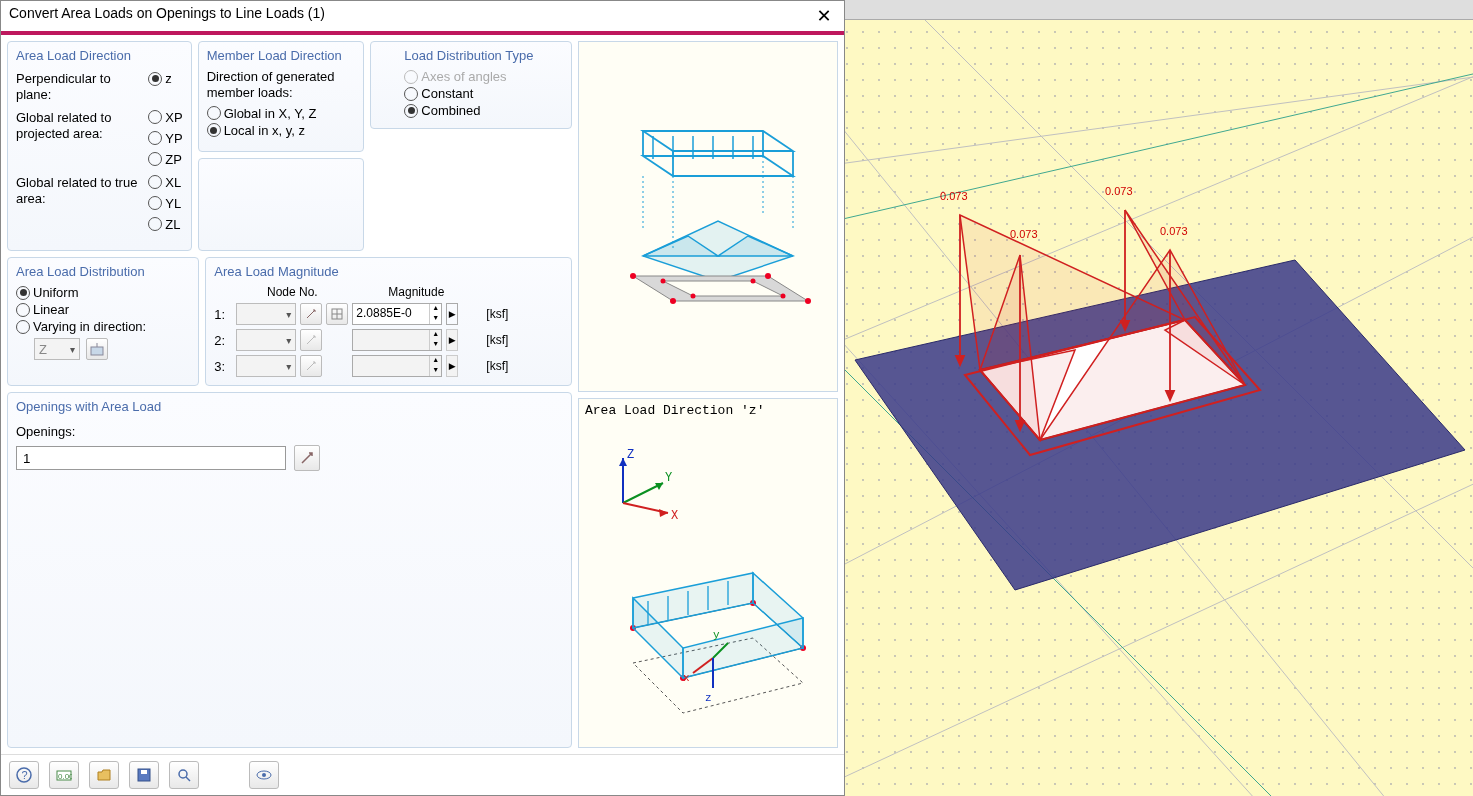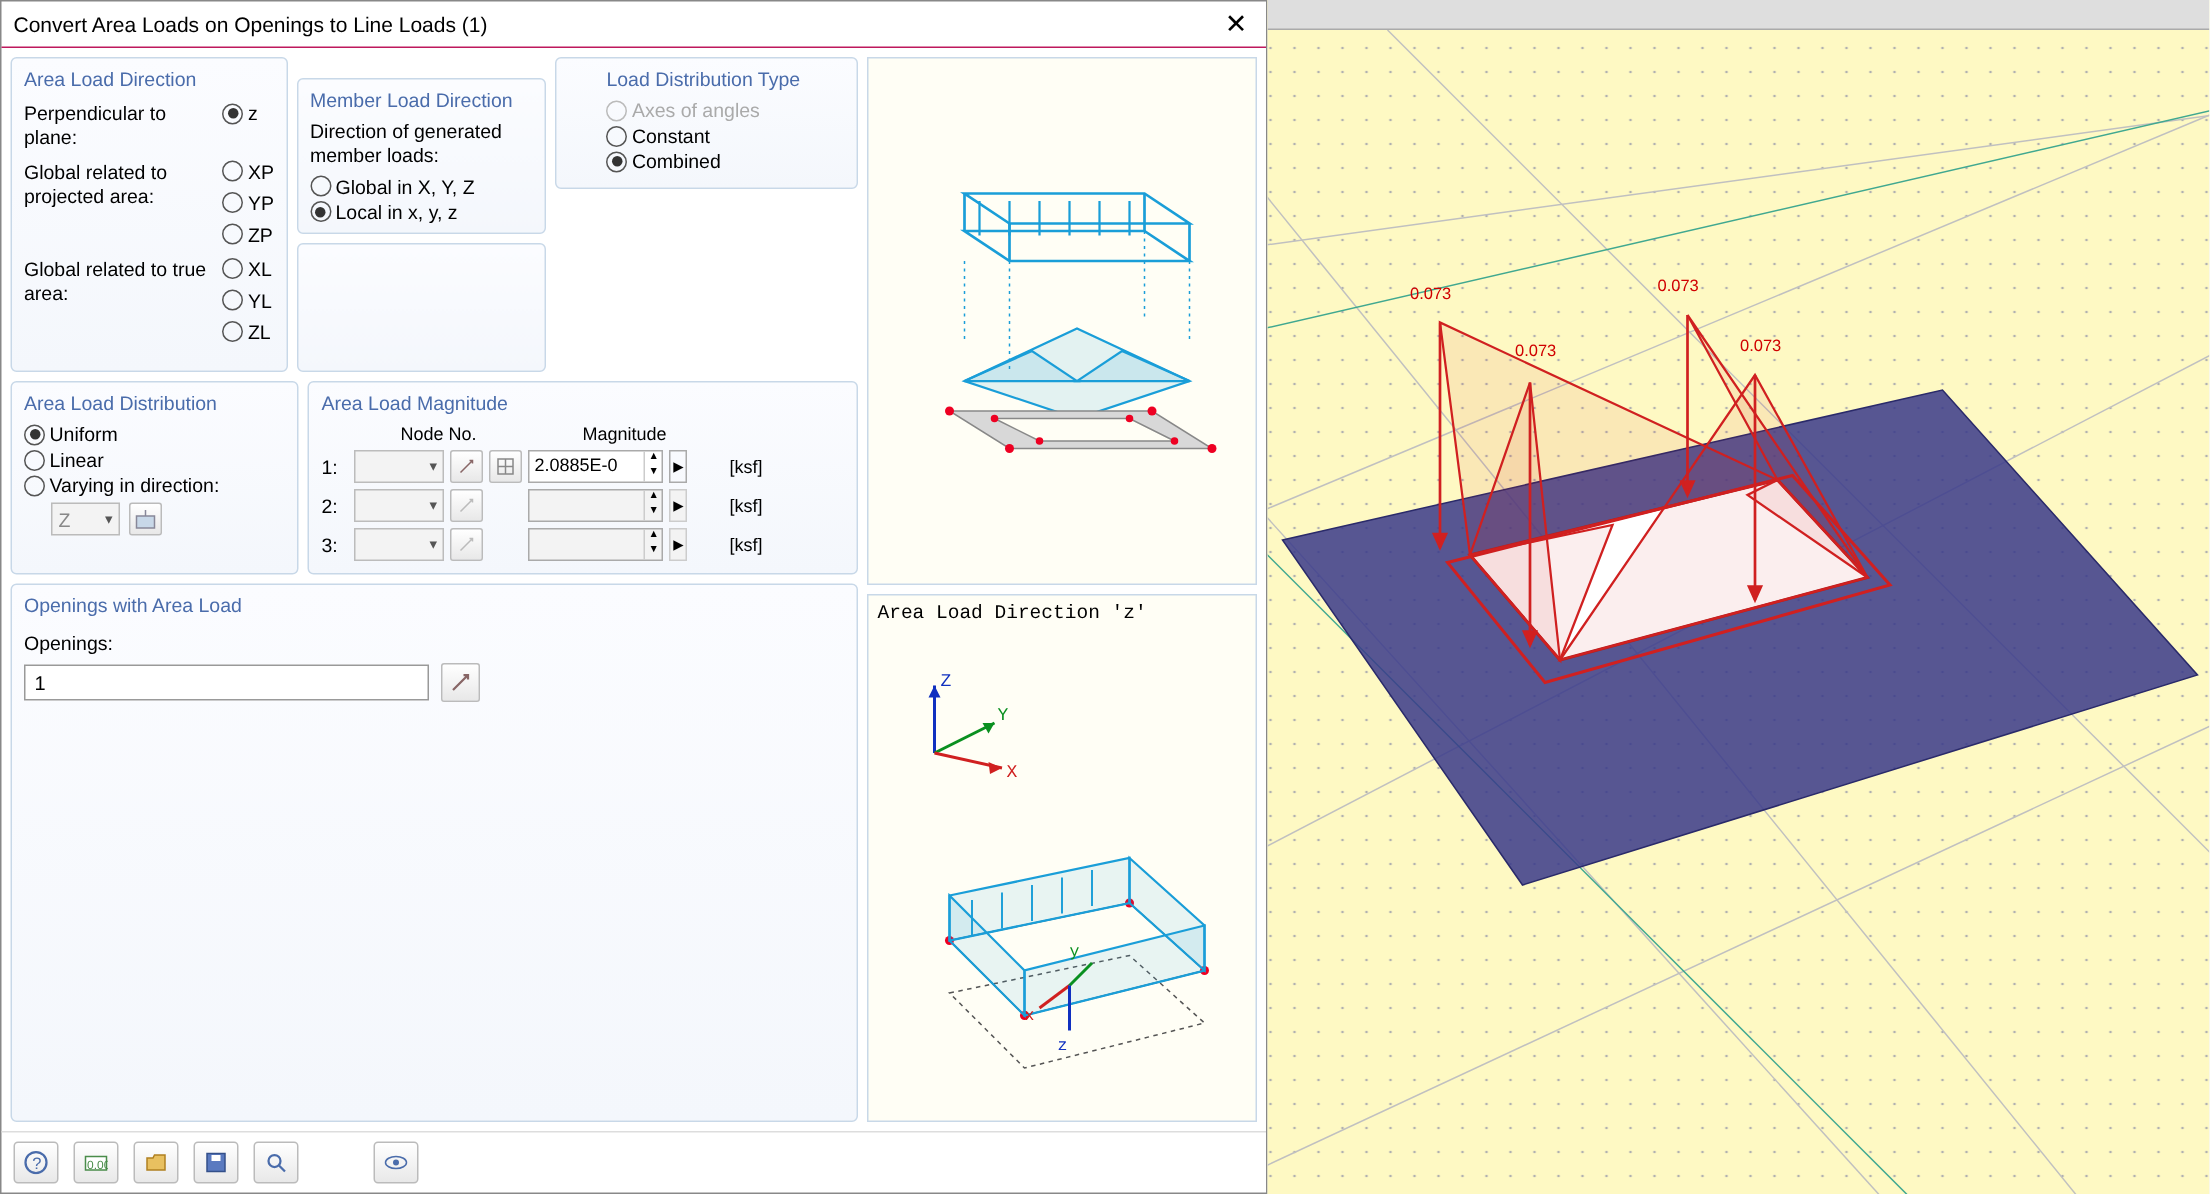--- a/index.html
+++ b/index.html
@@ -18,25 +18,24 @@
     left: 0; top: 0;
     width: 845px;
     height: 796px;
     background: #fff;
     border: 1px solid #888;
     display: flex;
     flex-direction: column;
   }
   .titlebar {
     display: flex;
-    align-items: center;
     justify-content: space-between;
     padding: 4px 8px;
     font-size: 14px;
-    border-bottom: 1px solid #be185d;
+    border-bottom: 4px solid #be185d;
   }
   .titlebar-title { font-weight: 400; }
   .close-btn {
     font-size: 18px;
     cursor: pointer;
     width: 24px;
     text-align: center;
   }
   .content {
     flex: 1;
@@ -338,21 +337,21 @@
                   <span>YL</span>
                 </div>
               <div class="radio-row">
                   <span class="radio"></span>
                   <span>ZL</span>
                 </div>
             </div>
           </div>
         </div>
 
-        <div style="flex:1.05; display:flex; flex-direction:column; gap:6px;margin-top:14px;">
+        <div style="flex:1.05; display:flex; flex-direction:column; gap:6px;">
           <div class="group ml-direction">
             <div class="group-title">Member Load Direction</div>
             <div style="font-size:13px; margin-bottom:4px; line-height:1.25;">Direction of generated member loads:</div>
             <div class="radio-row">
                 <span class="radio"></span>
                 <span>Global in X, Y, Z</span>
               </div>
             <div class="radio-row">
                 <span class="radio sel"></span>
                 <span>Local in x, y, z</span>

